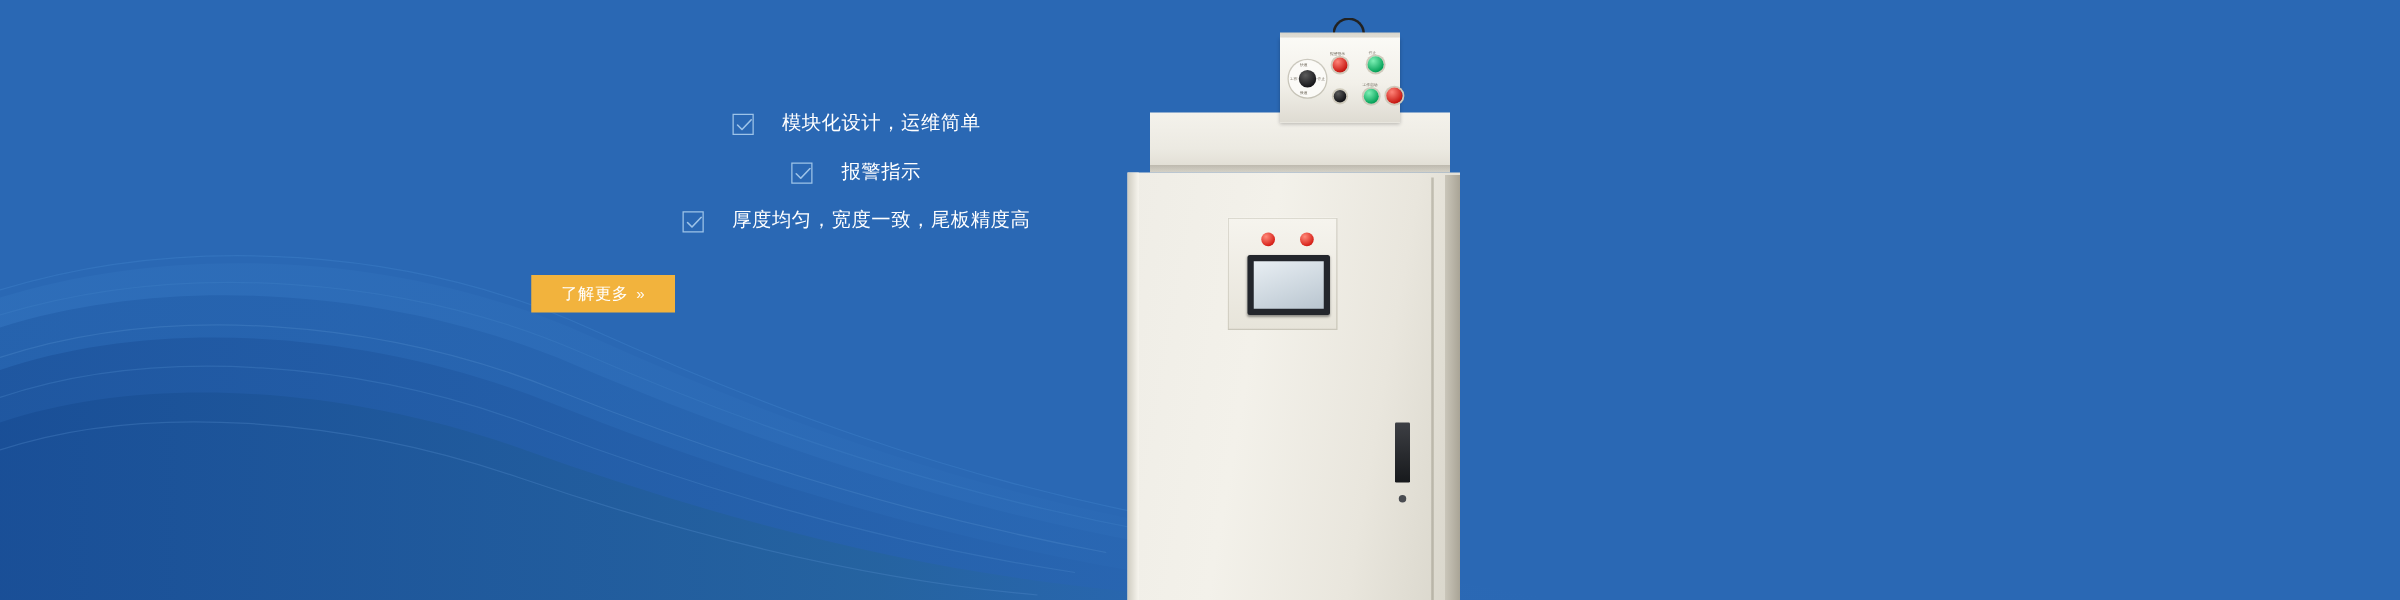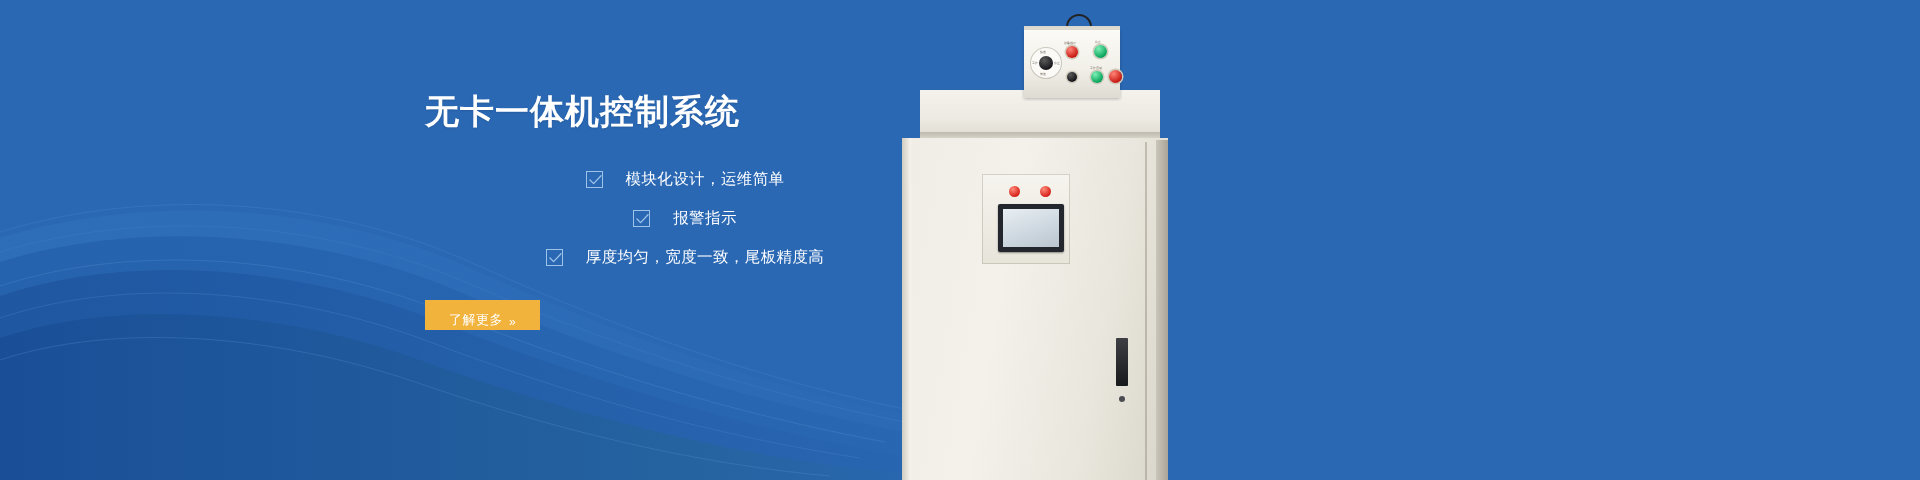--- a/index.html
+++ b/index.html
@@ -80,21 +80,21 @@
   .feature-text {
     color: #ffffff;
     font-size: 15.5px;
     line-height: 22px;
     letter-spacing: .4px;
     white-space: nowrap;
   }
 
   .more-btn {
     display: inline-flex;
-    align-items: flex-end;
+    align-items: center;
     justify-content: center;
     margin-top: 15px;
     width: 115px;
     height: 30px;
     background: #f2b33d;
     border: none;
     color: #ffffff;
     font-size: 13px;
     letter-spacing: .5px;
     font-family: "Liberation Sans", "DejaVu Sans", sans-serif;
@@ -362,21 +362,20 @@
 
     <path d="M0,232 C 150,186 330,199 470,262 C 610,325 760,382 930,414" fill="none" stroke="#3b7cc4" stroke-width="1" opacity="0.55"></path>
     <path d="M0,252 C 145,208 325,221 465,282 C 605,343 760,395 920,425" fill="none" stroke="#3b7cc4" stroke-width="1" opacity="0.45"></path>
     <path d="M0,286 C 135,242 305,256 445,312 C 585,368 735,414 885,442" fill="none" stroke="#4a86c9" stroke-width="1" opacity="0.4"></path>
     <path d="M0,318 C 125,276 290,289 430,342 C 570,395 715,436 860,458" fill="none" stroke="#4a86c9" stroke-width="1" opacity="0.35"></path>
     <path d="M0,360 C 115,322 275,334 415,382 C 555,430 695,464 830,476" fill="none" stroke="#5a93d1" stroke-width="1" opacity="0.3"></path>
   </svg>
 
   <div class="copy">
 
-    <h1 class="headline">无卡一体机控制系统</h1>
 
     <ul class="feature-list">
 
       <li class="feature-item">
         <span class="checkbox">
           <svg width="13" height="11" viewBox="0 0 13 11">
             <polyline points="1,5 4.6,8.6 12,0.8" fill="none" stroke="#9dc3e8" stroke-width="1.3" stroke-linecap="round" stroke-linejoin="round"></polyline>
           </svg>
         </span>
         <span class="feature-text">模块化设计，运维简单</span>

